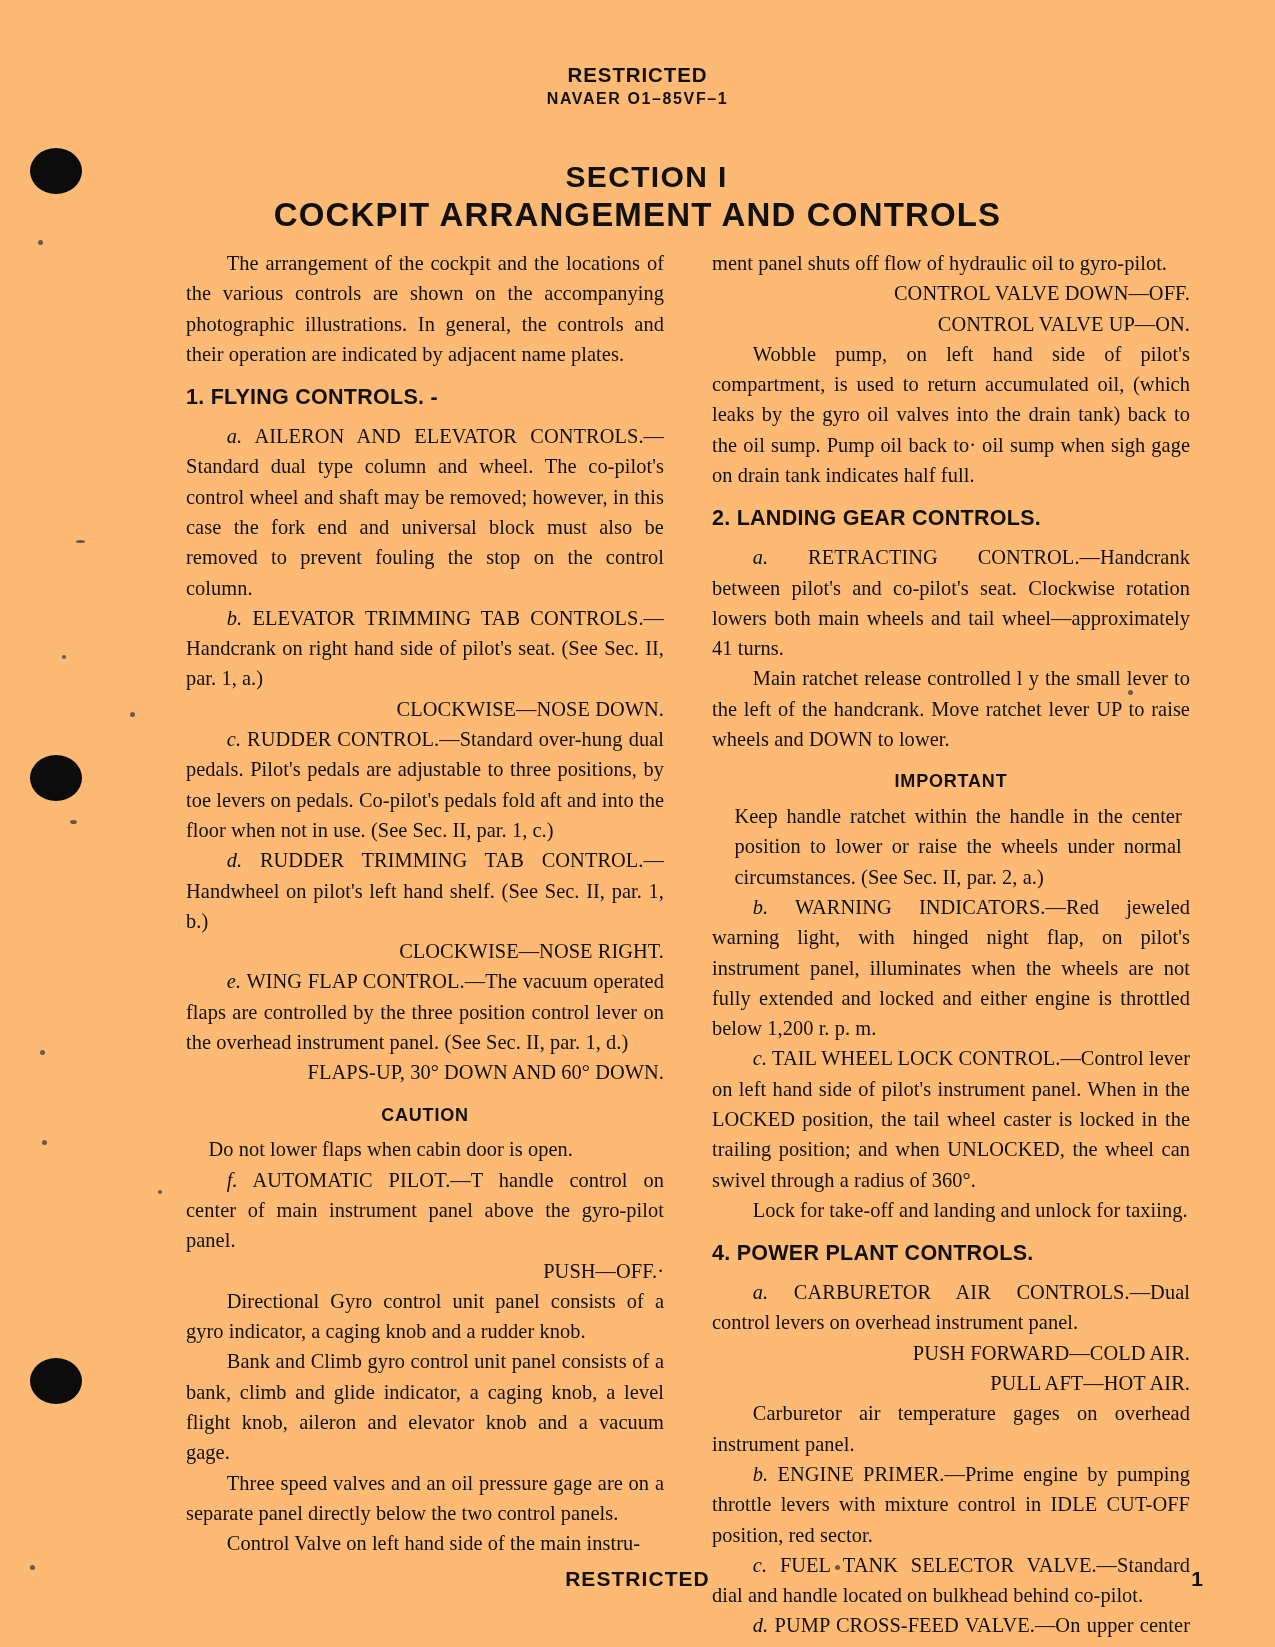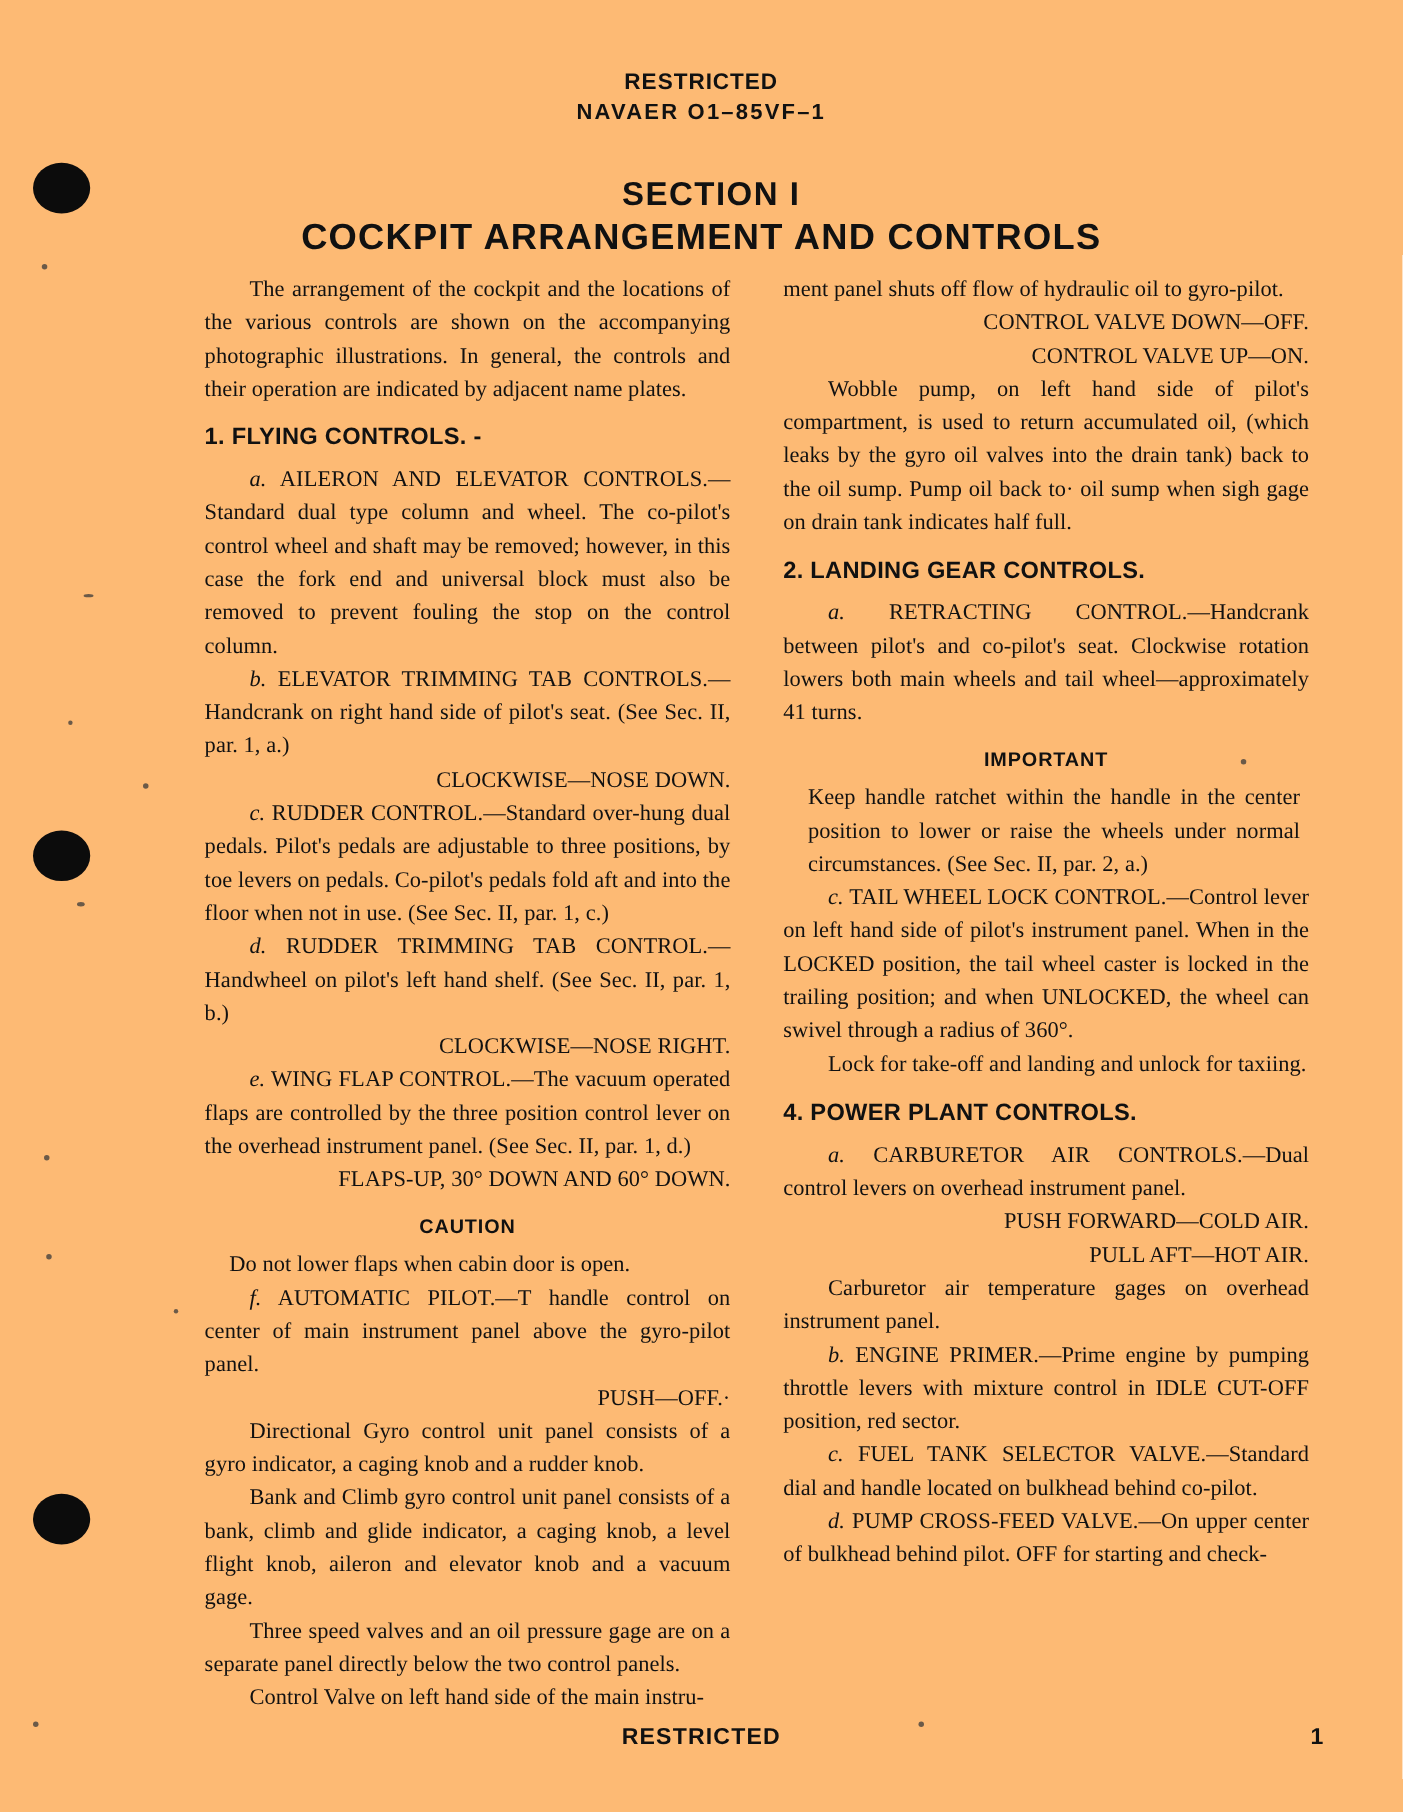--- a/index.html
+++ b/index.html
@@ -51,21 +51,21 @@
     text-align: center;
     font-family: "Liberation Sans", "DejaVu Sans", sans-serif;
     letter-spacing: .055em;
   }
   .doc-header .classification {
     font-size: 20.5px;
     font-weight: 700;
     line-height: 1.25;
   }
   .doc-header .docnumber {
-    font-size: 20px;
+    font-size: 16px;
     font-weight: 700;
     letter-spacing: .10em;
     line-height: 1.3;
     margin-top: 1px;
   }
 
   
   .section-title {
     position: absolute;
     top: 160px;
@@ -241,24 +241,26 @@
 
       <p class="statement">CONTROL VALVE DOWN—OFF.</p>
       <p class="statement">CONTROL VALVE UP—ON.</p>
 
       <p class="indent">Wobble pump, on left hand side of pilot's compartment, is used to return accumulated oil, (which leaks by the gyro oil valves into the drain tank) back to the oil sump.   Pump oil back to· oil sump when sigh  gage on drain tank indicates half full.</p>
 
       <p class="runhead">2. LANDING GEAR CONTROLS.</p>
 
       <p class="indent"><span class="lead-ital">a.</span><span>  RETRACTING CONTROL.—Handcrank between pilot's and co-pilot's seat.   Clockwise rotation lowers both main wheels and tail wheel—approximately 41 turns.</span></p>
 
+      <p class="indent">Main ratchet release controlled l y the small lever to the left of the handcrank.   Move ratchet lever UP to raise wheels and DOWN to lower.</p>
 
       <p class="callout-title">IMPORTANT</p>
       <p class="callout-body">Keep handle ratchet within the handle in the center position to lower or raise the wheels under normal circumstances.   (See Sec. II, par. 2, a.)</p>
 
+      <p class="indent"><span class="lead-ital">b.</span><span> WARNING INDICATORS.—Red jeweled warning light, with hinged night flap, on pilot's instrument panel, illuminates when the wheels are not fully extended and locked and either engine is throttled below 1,200 r. p. m.</span></p>
 
       <p class="indent"><span class="lead-ital">c.</span><span> TAIL WHEEL LOCK CONTROL.—Control lever on left hand side of pilot's instrument panel.  When in the LOCKED position, the tail wheel caster is locked in the trailing position; and when UNLOCKED, the wheel can swivel through a radius of 360°.</span></p>
 
       <p class="indent">Lock for take-off and landing and unlock for taxiing.</p>
 
       <p class="runhead">4. POWER PLANT CONTROLS.</p>
 
       <p class="indent"><span class="lead-ital">a.</span><span> CARBURETOR AIR CONTROLS.—Dual control levers on overhead instrument panel.</span></p>
 
       <p class="statement">PUSH FORWARD—COLD AIR.</p>

